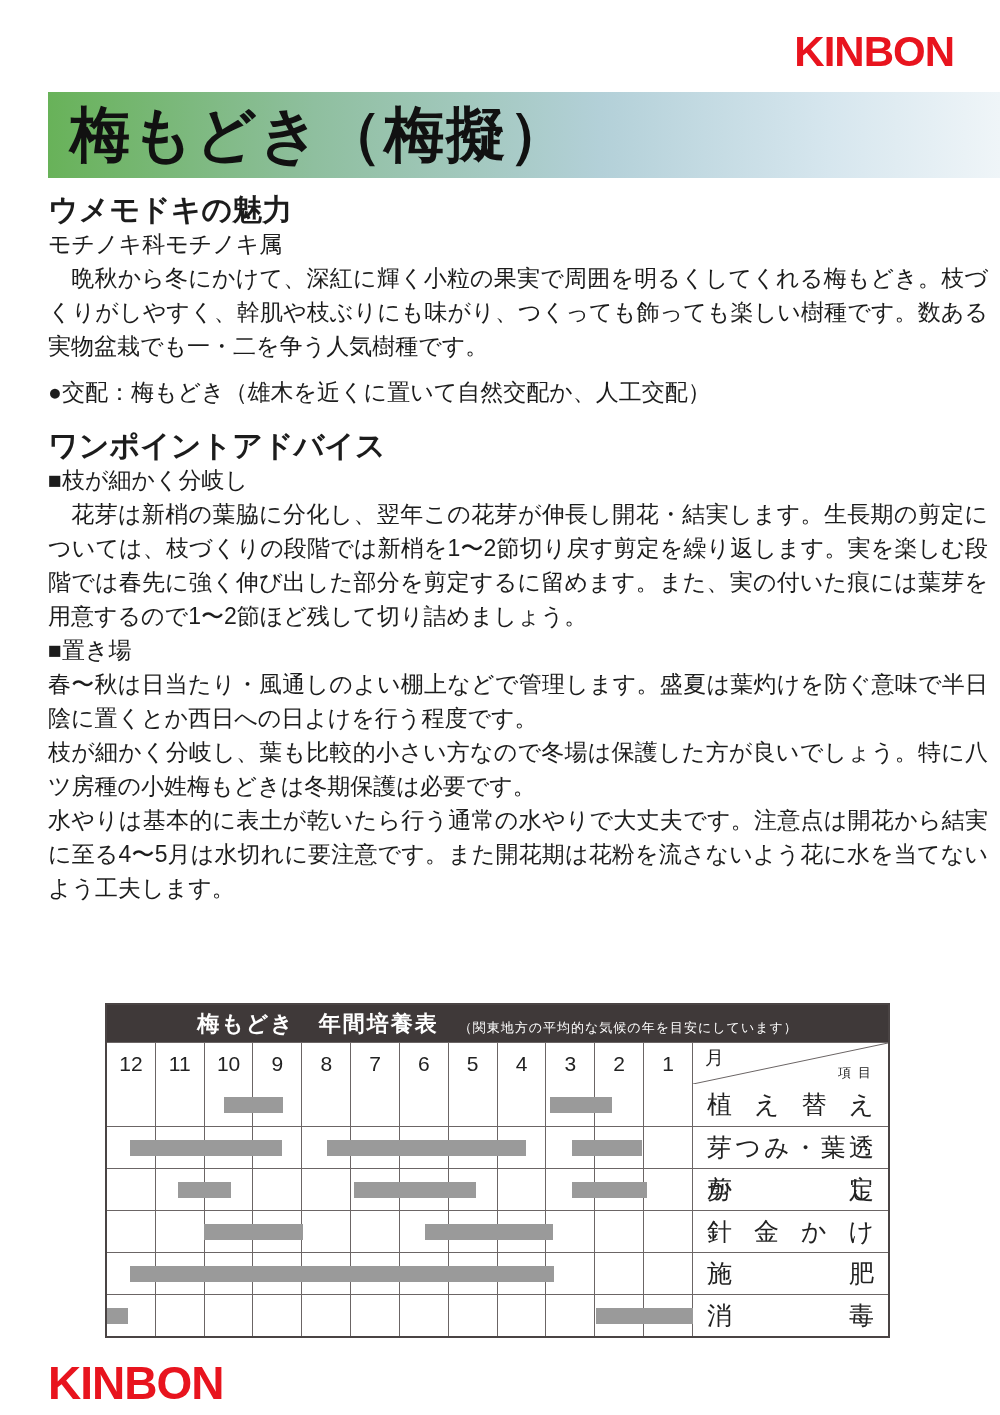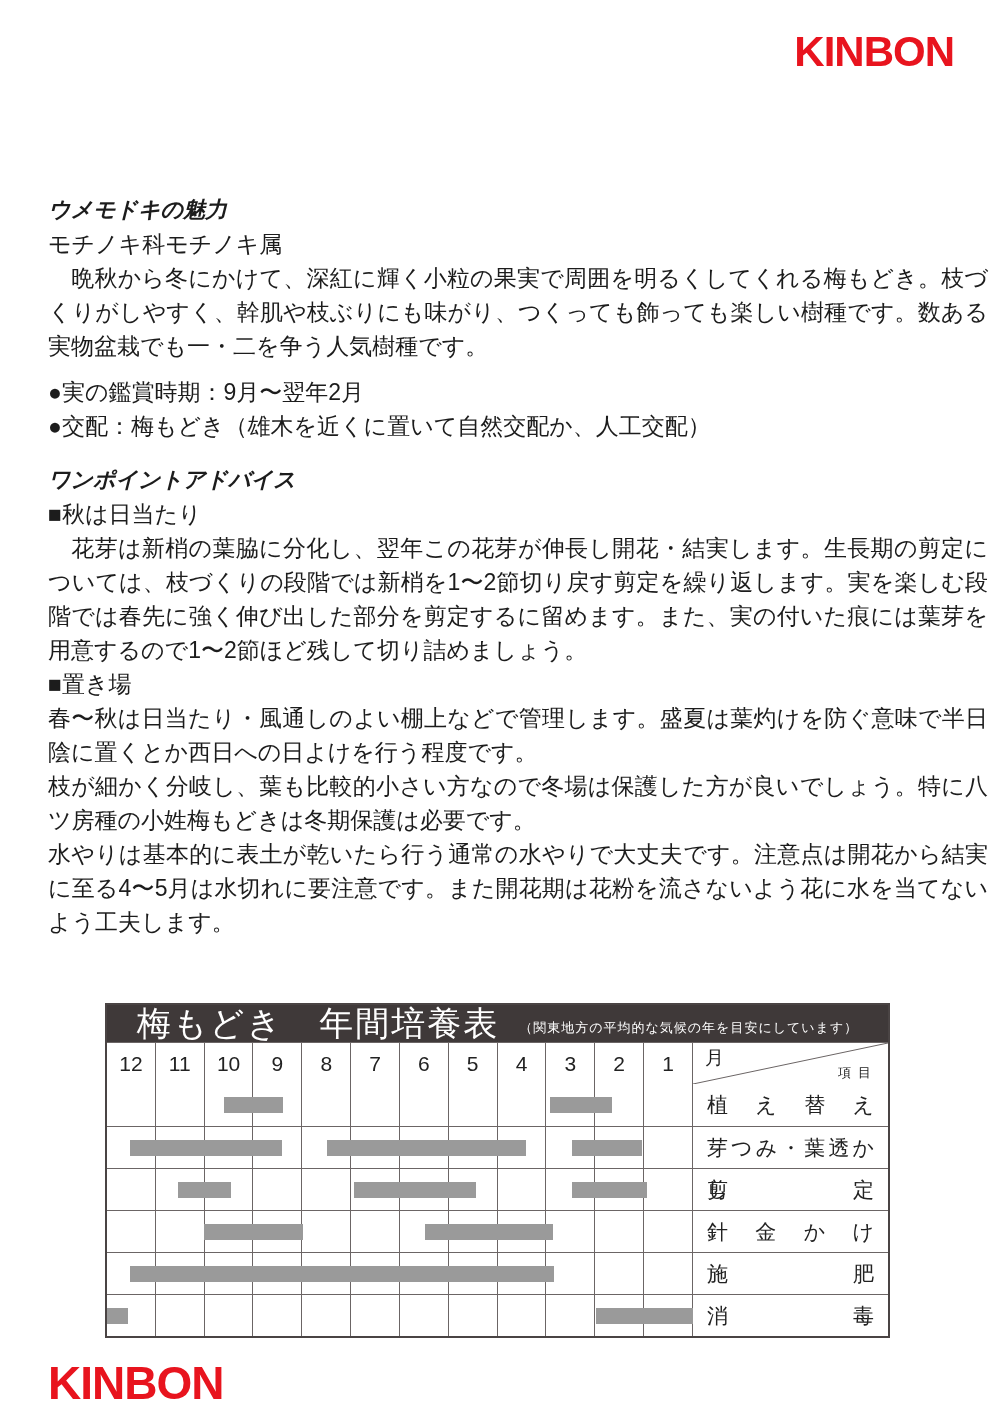--- a/index.html
+++ b/index.html
@@ -16,68 +16,70 @@
   
   .banner { position:absolute; top:92px; left:48px; right:0; height:86px;
             background:linear-gradient(90deg,#68b259 0%,#8fbf9f 28%,#b3d0d8 58%,#d6e6ee 82%,#eff5f8 100%);
             display:flex; align-items:center; }
   .banner h1 { font-family:"Liberation Serif","DejaVu Serif",serif; font-weight:700;
                font-size:60px; color:#111; padding-left:22px; letter-spacing:2px; }
 
   
   .content { position:absolute; top:193px; left:48px; width:940px;
              font-size:23px; line-height:34px; text-align:justify; }
-  .content .bold { font-weight:700; font-size:22px;font-style:italic; }
+  .content .bold { font-weight:700; font-size:30px; }
   .gap-s { height:12px; } .gap-m { height:20px; }
   .content p, .content div.line { margin:0; }
 
   
   .cal { position:absolute; top:1003px; left:105px; width:785px;
          border:2px solid #4a4444; }
   .cal-head { background:#3f3939; color:#fff; height:37px; display:flex;
               align-items:center; justify-content:center; }
-  .cal-head .t { font-family:"Liberation Serif","DejaVu Serif",serif; font-weight:400;
-                 font-size:34px; letter-spacing:2px; }
+  .cal-head .t { font-family:"Liberation Serif","DejaVu Serif",serif; font-weight:700;
+                 font-size:22px; letter-spacing:2px; }
   .cal-head .s { font-size:13px; margin-left:20px; margin-top:8px; letter-spacing:1px; }
   .cal-row { display:flex; height:42px; border-top:1px solid #6b6565; }
   .cal-row:first-of-type { border-top:none; }
   .months { width:75.03%; display:flex; position:relative;text-align:right; }
   .mcell { flex:1 1 0; border-right:1px solid #6b6565; display:flex;
            align-items:center; justify-content:center; font-size:21px; color:#222; }
   .bar { position:absolute; top:50%; transform:translateY(-50%); height:16px; }
-  .rlabel { flex:1; display:flex; align-items:center; font-size:21px; color:#222;
+  .rlabel { flex:1; display:flex; align-items:center; font-size:25px; color:#222;
             padding:0 14px; }
   .rlabel, .corner { font-family:"Liberation Sans","DejaVu Sans",sans-serif; }
   .cal-row .rlabel { display:block; line-height:41px; text-align:justify; text-align-last:justify; }
   .corner { flex:1; position:relative; }
   .corner svg { position:absolute; inset:0; width:100%; height:100%; }
   .corner .ctop { position:absolute; top:2px; left:12px; font-size:19px; }
   .corner .cbot { position:absolute; bottom:2px; right:10px; font-size:13px; letter-spacing:7px; }
 </style>
 </head>
 <body>
 
 <div class="page">
 
   <div class="logo logo-top">KINBON</div>
 
+  <div class="banner">
+    <h1>梅もどき（梅擬）</h1>
+  </div>
 
   <div class="content">
     <div class="line bold">ウメモドキの魅力</div>
     <div class="line">モチノキ科モチノキ属</div>
     <p>　晩秋から冬にかけて、深紅に輝く小粒の果実で周囲を明るくしてくれる梅もどき。枝づくりがしやすく、幹肌や枝ぶりにも味がり、つくっても飾っても楽しい樹種です。数ある実物盆栽でも一・二を争う人気樹種です。</p>
 
     <div class="gap-s"></div>
-    <div class="line">●実の鑑賞時期：9月〜翌年2月</div>
     <div class="line">●交配：梅もどき（雄木を近くに置いて自然交配か、人工交配）</div>
 
     <div class="gap-m"></div>
     <div class="line bold">ワンポイントアドバイス</div>
 
-    <div class="line">■秋は日当たり</div>
+    <div class="line">■枝が細かく分岐し</div>
     <p>　花芽は新梢の葉脇に分化し、翌年この花芽が伸長し開花・結実します。生長期の剪定については、枝づくりの段階では新梢を1〜2節切り戻す剪定を繰り返します。実を楽しむ段階では春先に強く伸び出した部分を剪定するに留めます。また、実の付いた痕には葉芽を用意するので1〜2節ほど残して切り詰めましょう。</p>
 
     <div class="line">■置き場</div>
     <p>春〜秋は日当たり・風通しのよい棚上などで管理します。盛夏は葉灼けを防ぐ意味で半日陰に置くとか西日への日よけを行う程度です。</p>
     <p>枝が細かく分岐し、葉も比較的小さい方なので冬場は保護した方が良いでしょう。特に八ツ房種の小姓梅もどきは冬期保護は必要です。</p>
 
     <p>水やりは基本的に表土が乾いたら行う通常の水やりで大丈夫です。注意点は開花から結実に至る4〜5月は水切れに要注意です。また開花期は花粉を流さないよう花に水を当てないよう工夫します。</p>
   </div>
 
   <div class="cal">

